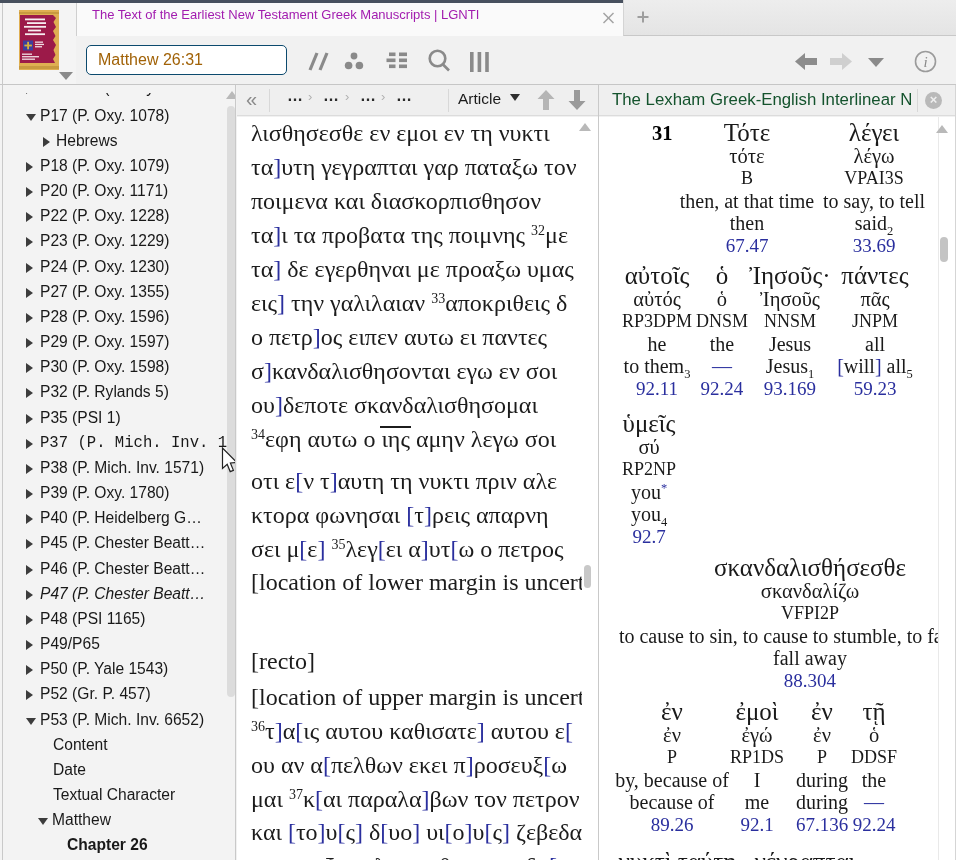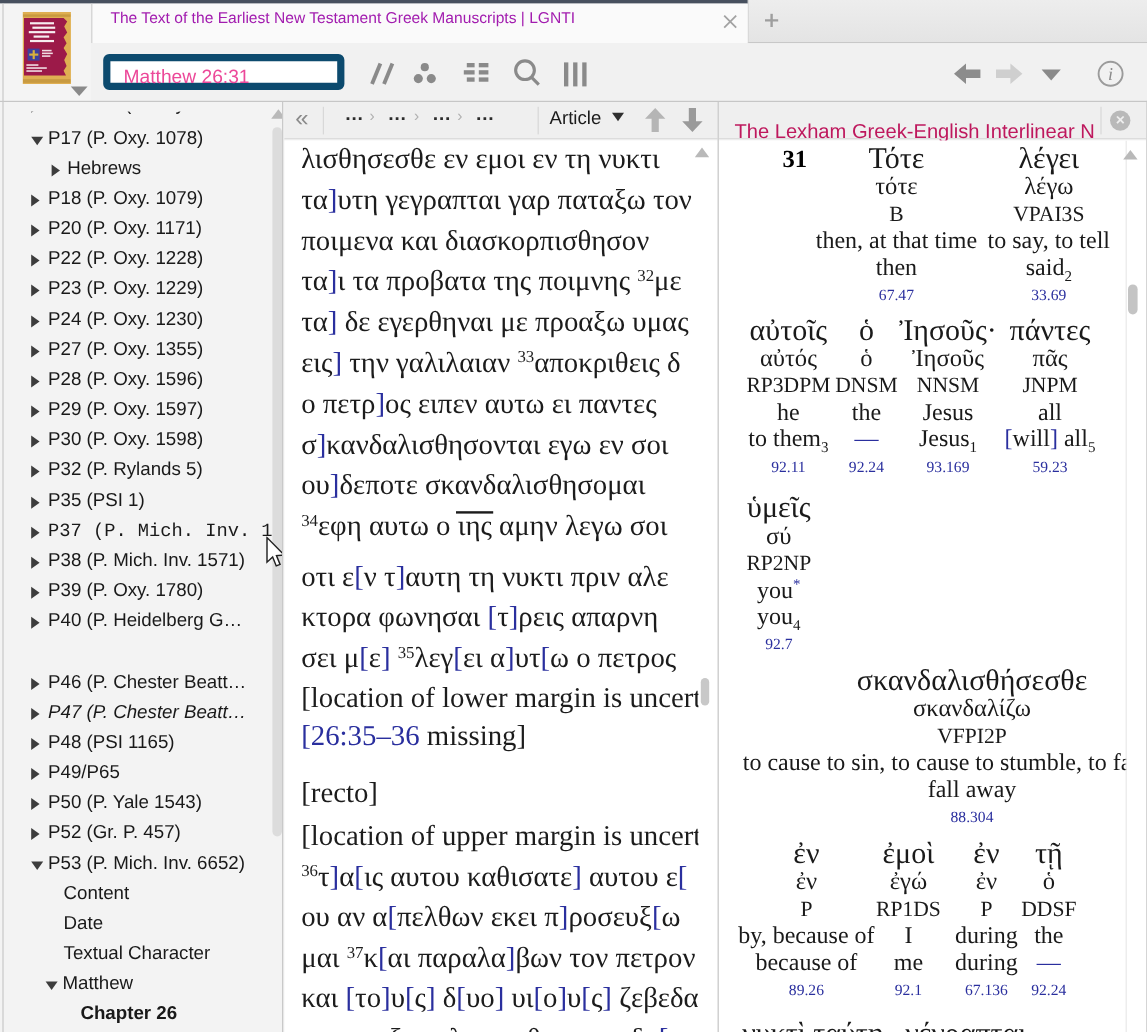--- a/index.html
+++ b/index.html
@@ -12,21 +12,21 @@
 #tabtitle{left:92px;top:7px;font-size:13px;color:#a21caf}
 #iconcell{left:0;top:3px;width:76px;height:81px;background:#f4f4f4}
 #vsep76{left:76px;top:3px;width:1px;height:33px;background:#cfcfcf}
 #leftedge{left:2px;top:3px;width:1px;height:857px;background:#c9c9c9;z-index:60}
 
 #cover{left:19px;top:10px;width:40px;height:60px;background:#e0b14d;overflow:hidden}
 #covtri{left:59px;top:72px;width:0;height:0;border-left:7px solid transparent;border-right:7px solid transparent;border-top:8px solid #8a8a8a}
 
 #toolbar{left:76px;top:36px;width:880px;height:48px;background:#f1f1f1}
 #hline84{left:0;top:84px;width:956px;height:1px;background:#c6c6c6;z-index:50}
-#refbox{left:86px;top:45px;width:201px;height:30px;background:#fff;border:6px solid #0c4a6e;border-radius:5px;font-size:16px;color:#ec4899;line-height:28px;padding-left:11px}
+#refbox{left:86px;top:45px;width:201px;height:30px;background:#fff;border:1px solid #0c4a6e;border-radius:5px;font-size:16px;color:#a16207;line-height:28px;padding-left:11px}
 
 #sidebar{left:0;top:85px;width:236px;height:775px;background:#f3f3f3;border-right:1px solid #c9c9c9;overflow:hidden}
 #midhdr{left:237px;top:85px;width:361px;height:31px;background:#efefef;border-bottom:1px solid #dcdcdc}
 #mid{left:237px;top:117px;width:361px;height:743px;background:#fff;overflow:hidden}
 #rhdr{left:599px;top:85px;width:357px;height:31px;background:#efefef;border-bottom:1px solid #dcdcdc}
 #right{left:599px;top:117px;width:357px;height:743px;background:#fff;overflow:hidden}
 #vline598{left:598px;top:85px;width:1px;height:775px;background:#c9c9c9}
 
 .trow{position:absolute;left:0;width:236px;height:25px;font-size:15.6px;color:#191919;white-space:nowrap}
 .trow .tx{position:absolute;top:1px}
@@ -42,21 +42,21 @@
 .gk sup{font-size:14px;vertical-align:baseline;position:relative;top:-8px}
 .bb{color:#2a2f9e}
 .ns{position:relative}
 .ns:after{content:"";position:absolute;left:-1px;right:-1px;top:0px;height:1.7px;background:#1c1c1c}
 
 .col{position:absolute;transform:translateX(-50%);text-align:center;font-family:"Liberation Serif",serif;color:#1a1a1a;white-space:nowrap}
 .col div{font-size:20px;line-height:22.4px;height:22.4px}
 .col div.g1{font-size:25px;line-height:24px;height:24px}
 .col div.lem{font-size:20.5px}
 .col div.mor{font-size:18px}
-.col div.num{font-size:13px}
+.col div.num{font-size:19px}
 .ln{color:#2a2f9e}
 .col sub{font-size:12.5px;vertical-align:baseline;position:relative;top:5px;line-height:0}
 .col sup{font-size:12.5px;vertical-align:baseline;position:relative;top:-7px;line-height:0}
 </style></head>
 <body>
 <div id="stage">
 <div class="abs" id="tabrest"></div>
 <svg class="abs" style="left:637px;top:11px" width="12" height="12" viewBox="0 0 12 12">
       <g stroke="#9e9e9e" stroke-width="2">
         <line x1="6" y1="0.5" x2="6" y2="11.5"></line>
@@ -210,20 +210,24 @@
         <span class="tx" style="left:40px;">P38 (P. Mich. Inv. 1571)</span>
       </div>
 <div class="trow" style="top:398.1px">
         <span class="tri-r" style="left:26px"></span>
         <span class="tx" style="left:40px;">P39 (P. Oxy. 1780)</span>
       </div>
 <div class="trow" style="top:423.2px">
         <span class="tri-r" style="left:26px"></span>
         <span class="tx" style="left:40px;">P40 (P. Heidelberg G…</span>
       </div>
+<div class="trow" style="top:448.4px">
+        <span class="tri-r" style="left:26px"></span>
+        <span class="tx" style="left:40px;">P45 (P. Chester Beatt…</span>
+      </div>
 <div class="trow" style="top:473.6px">
         <span class="tri-r" style="left:26px"></span>
         <span class="tx" style="left:40px;">P46 (P. Chester Beatt…</span>
       </div>
 <div class="trow" style="top:498.7px">
         <span class="tri-r" style="left:26px"></span>
         <span class="tx" style="left:40px;font-style:italic;">P47 (P. Chester Beatt…</span>
       </div>
 <div class="trow" style="top:523.9px">
         <span class="tri-r" style="left:26px"></span>
@@ -294,34 +298,33 @@
 <div class="gk" style="top:135px">τα<span class="bb">]</span> δε εγερθηναι με προαξω υμας</div>
 <div class="gk" style="top:169px">εις<span class="bb">]</span> την γαλιλαιαν <sup>33</sup>αποκριθεις δ</div>
 <div class="gk" style="top:203px">ο πετρ<span class="bb">]</span>ος ειπεν αυτω ει παντες</div>
 <div class="gk" style="top:237px">σ<span class="bb">]</span>κανδαλισθησονται εγω εν σοι</div>
 <div class="gk" style="top:271px">ου<span class="bb">]</span>δεποτε σκανδαλισθησομαι</div>
 <div class="gk" style="top:305px"><sup>34</sup>εφη αυτω ο <span class="ns">ιης</span> αμην λεγω σοι</div>
 <div class="gk" style="top:381px">κτορα φωνησαι <span class="bb">[</span>τ<span class="bb">]</span>ρεις απαρνη</div>
 <div class="gk" style="top:347px">οτι ε<span class="bb">[</span>ν τ<span class="bb">]</span>αυτη τη νυκτι πριν αλε</div>
 <div class="gk" style="top:415px">σει μ<span class="bb">[</span>ε<span class="bb">]</span> <sup>35</sup>λεγ<span class="bb">[</span>ει α<span class="bb">]</span>υτ<span class="bb">[</span>ω ο πετρος</div>
 <div class="gk" style="top:448px">[location of lower margin is uncertain]</div>
-<div class="gk" style="top:480px"><span class="bb">[26:35–36</span> missing]</div>
 <div class="gk" style="top:527px">[recto]</div>
 <div class="gk" style="top:563px">[location of upper margin is uncertain]</div>
 <div class="gk" style="top:597px"><sup>36</sup>τ<span class="bb">]</span>α<span class="bb">[</span>ις αυτου καθισατε<span class="bb">]</span> αυτου ε<span class="bb">[</span></div>
 <div class="gk" style="top:631px">ου αν α<span class="bb">[</span>πελθων εκει π<span class="bb">]</span>ροσευξ<span class="bb">[</span>ω</div>
 <div class="gk" style="top:665px">μαι <sup>37</sup>κ<span class="bb">[</span>αι παραλα<span class="bb">]</span>βων τον πετρον</div>
 <div class="gk" style="top:698px">και <span class="bb">[</span>το<span class="bb">]</span>υ<span class="bb">[</span>ς<span class="bb">]</span> δ<span class="bb">[</span>υο<span class="bb">]</span> υι<span class="bb">[</span>ο<span class="bb">]</span>υ<span class="bb">[</span>ς<span class="bb">]</span> ζεβεδαιου</div>
 <div class="gk" style="top:732px">αιου ηρξατο λυπεισθαι και αδη<span class="bb">[</span></div>
 </div>
 <span class="sb-up" style="left:342px;top:6px;border-left-width:6px;border-right-width:6px"></span>
 <div class="sb-thumb" style="left:347px;top:448px;width:7px;height:23px;background:#c8c8c8"></div>
 </div>
 <div class="abs" id="rhdr">
-<span style="position:absolute;left:13px;top:15px;font-size:16.8px;color:#be185d;white-space:nowrap">The Lexham Greek-English Interlinear N</span>
+<span style="position:absolute;left:13px;top:5px;font-size:16.8px;color:#14532d;white-space:nowrap">The Lexham Greek-English Interlinear N</span>
 <div style="position:absolute;left:318px;top:4px;width:1px;height:23px;background:#d8d8d8"></div>
 <div style="position:absolute;left:326px;top:7px;width:17px;height:17px;border-radius:50%;background:#b9b9b9;color:#efefef;font-size:13px;font-weight:bold;text-align:center;line-height:16px">×</div>
 </div>
 <div class="abs" id="right">
 <div id="rclip" style="position:absolute;left:0;top:0;width:340px;height:743px;overflow:hidden">
 <div style="position:absolute;top:4px;left:0;width:100%">
           <div style="position:absolute;left:53px;top:1px;font-size:20.5px;font-weight:bold;font-family:'Liberation Serif',serif">31</div>
           <div class="col" style="left:148px">
             <div class="g1">Τότε</div>
             <div class="lem">τότε</div>

